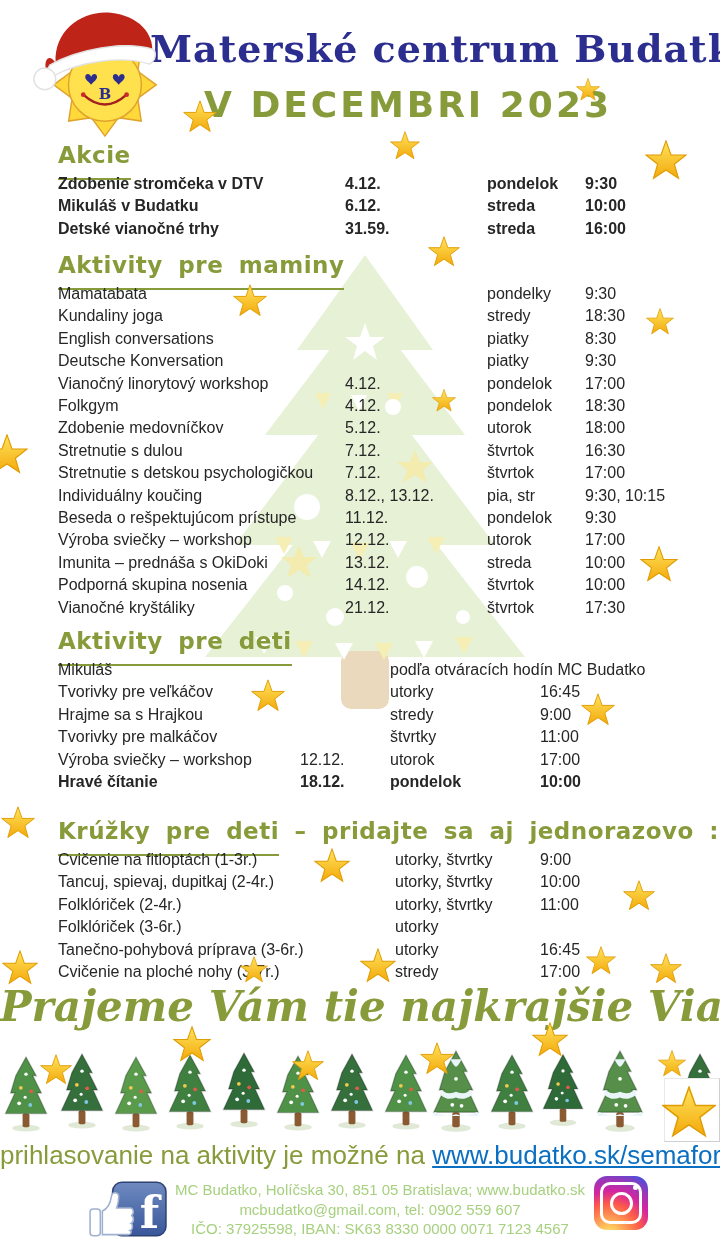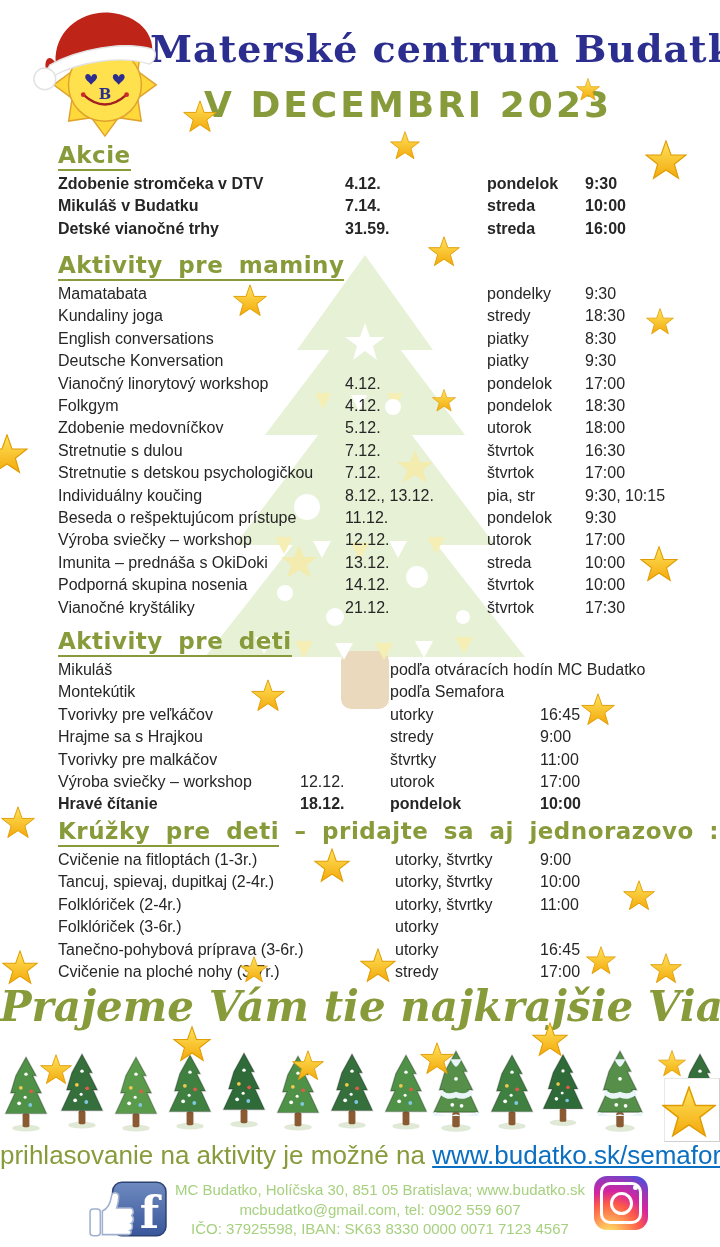--- a/index.html
+++ b/index.html
@@ -10,21 +10,21 @@
   .title{position:absolute;left:150px;top:26px;width:566px;text-align:center;white-space:nowrap;
          font-family:"DejaVu Serif",serif;font-weight:bold;font-size:38px;letter-spacing:1px;
          color:var(--title-navy);z-index:2;}
   .subtitle{position:absolute;left:88px;top:84px;width:640px;text-align:center;white-space:nowrap;
             font-family:"DejaVu Sans",sans-serif;font-weight:bold;font-size:36px;letter-spacing:3px;
             color:var(--olive-green);z-index:2;}
   
   .sec{position:absolute;left:58px;right:10px;color:var(--text-dark);z-index:2;}
   .sec-h{margin:0;height:29px;font-family:"DejaVu Sans",sans-serif;font-weight:bold;font-size:23px;
          letter-spacing:.5px;word-spacing:7px;color:var(--olive-green);white-space:nowrap;}
-  .underlined{border-bottom:2px solid currentColor;padding-bottom:1px;}
+  .underlined{border-bottom:2px solid currentColor;padding-bottom:10px;}
   .rows{margin-top:2px;}
   .row{display:grid;font-size:16px;line-height:22.4px;white-space:nowrap;}
   [data-section="0"] .row,[data-section="1"] .row{grid-template-columns:287px 142px 98px 1fr;}
   [data-section="2"] .row{grid-template-columns:242px 90px 150px 1fr;}
   [data-section="3"] .row{grid-template-columns:337px 145px 1fr;}
   [data-section="0"] .row .cell{font-weight:bold;}
   .bold-row .cell{font-weight:bold;}
   
   .greeting{position:absolute;left:0;top:982px;width:720px;text-align:center;white-space:nowrap;
             font-family:"DejaVu Serif",serif;font-style:italic;font-weight:bold;font-size:42px;
@@ -150,21 +150,21 @@
     <h3 class="sec-h"><span class="underlined">Akcie</span><span></span></h3>
     <div class="rows">
         <div class="row">
           <span class="cell cell-name">Zdobenie stromčeka v DTV</span>
           <span class="cell cell-date">4.12.</span>
           <span class="cell cell-day">pondelok</span>
           <span class="cell cell-time">9:30</span>
         </div>
         <div class="row">
           <span class="cell cell-name">Mikuláš v Budatku</span>
-          <span class="cell cell-date">7.14.</span>
+          <span class="cell cell-date">6.12.</span>
           <span class="cell cell-day">streda</span>
           <span class="cell cell-time">10:00</span>
         </div>
         <div class="row">
           <span class="cell cell-name">Detské vianočné trhy</span>
           <span class="cell cell-date">31.59.</span>
           <span class="cell cell-day">streda</span>
           <span class="cell cell-time">16:00</span>
         </div>
       </div>
@@ -264,26 +264,20 @@
         </div>
       </div>
   </div>
   <div class="sec" data-section="2" style="top:628px">
     <h3 class="sec-h"><span class="underlined">Aktivity pre deti</span><span></span></h3>
     <div class="rows">
         <div class="row">
           <span class="cell cell-name">Mikuláš</span>
           <span class="cell cell-date"></span>
           <span class="cell cell-day">podľa otváracích hodín MC Budatko</span>
-          <span class="cell cell-time"></span>
-        </div>
-        <div class="row">
-          <span class="cell cell-name">Montekútik</span>
-          <span class="cell cell-date"></span>
-          <span class="cell cell-day">podľa Semafora</span>
           <span class="cell cell-time"></span>
         </div>
         <div class="row">
           <span class="cell cell-name">Tvorivky pre veľkáčov</span>
           <span class="cell cell-date"></span>
           <span class="cell cell-day">utorky</span>
           <span class="cell cell-time">16:45</span>
         </div>
         <div class="row">
           <span class="cell cell-name">Hrajme sa s Hrajkou</span>

